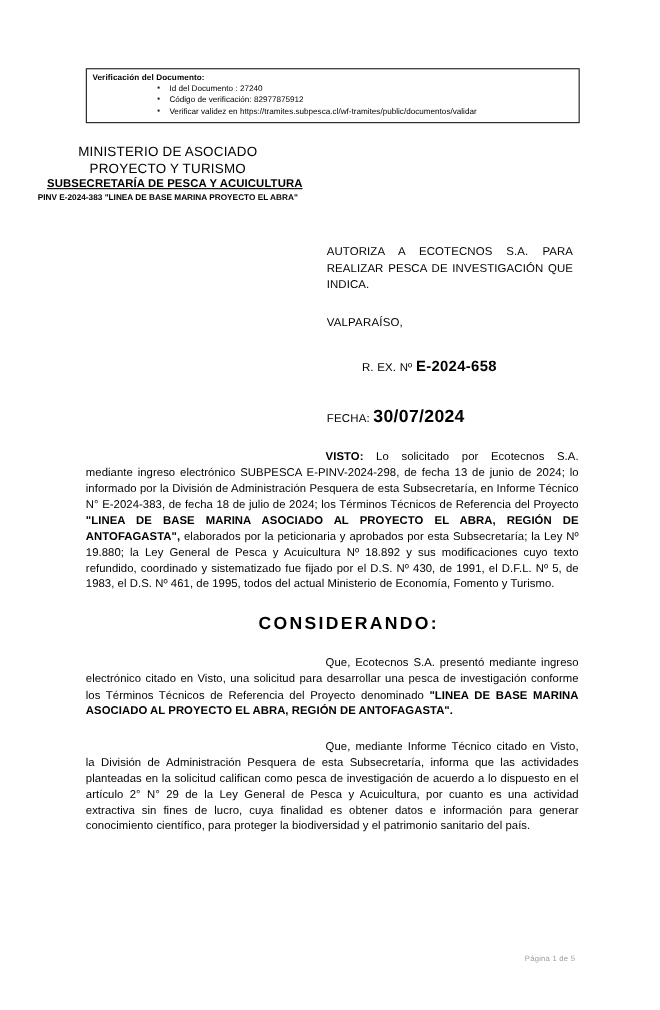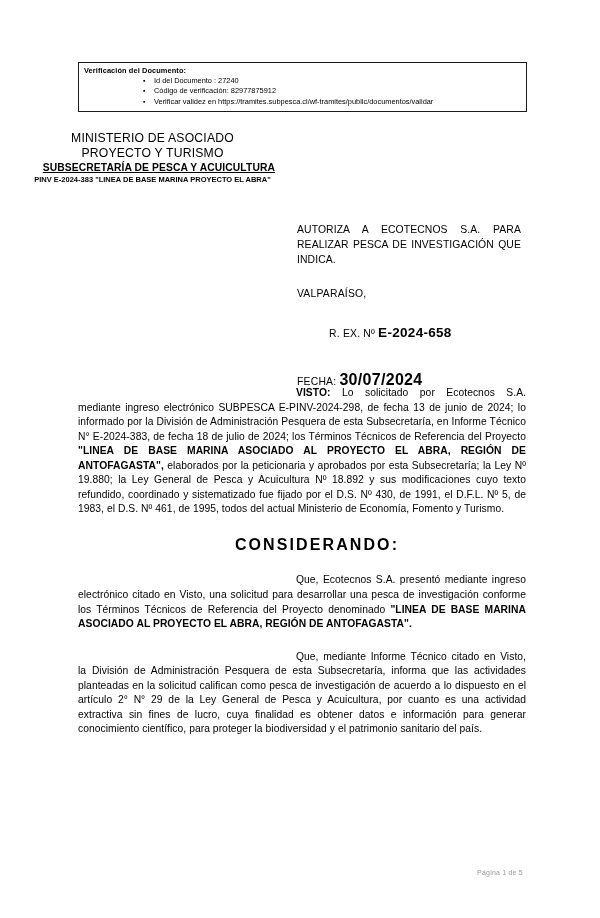--- a/index.html
+++ b/index.html
@@ -142,21 +142,21 @@
   .fecha-line .big {
     font-size: 16px;
     font-weight: bold;
     letter-spacing: 0.3px;
   }
 
   
   .body-area {
     position: absolute;
     left: 78px;
-    top: 386px;
+    top: 409px;
     width: 448px;
   }
   p.para {
     margin: 0;
     font-size: 10.3px;
     line-height: 14.55px;
     text-align: justify;
     text-align-last: left;
     letter-spacing: 0.05px;
   }

